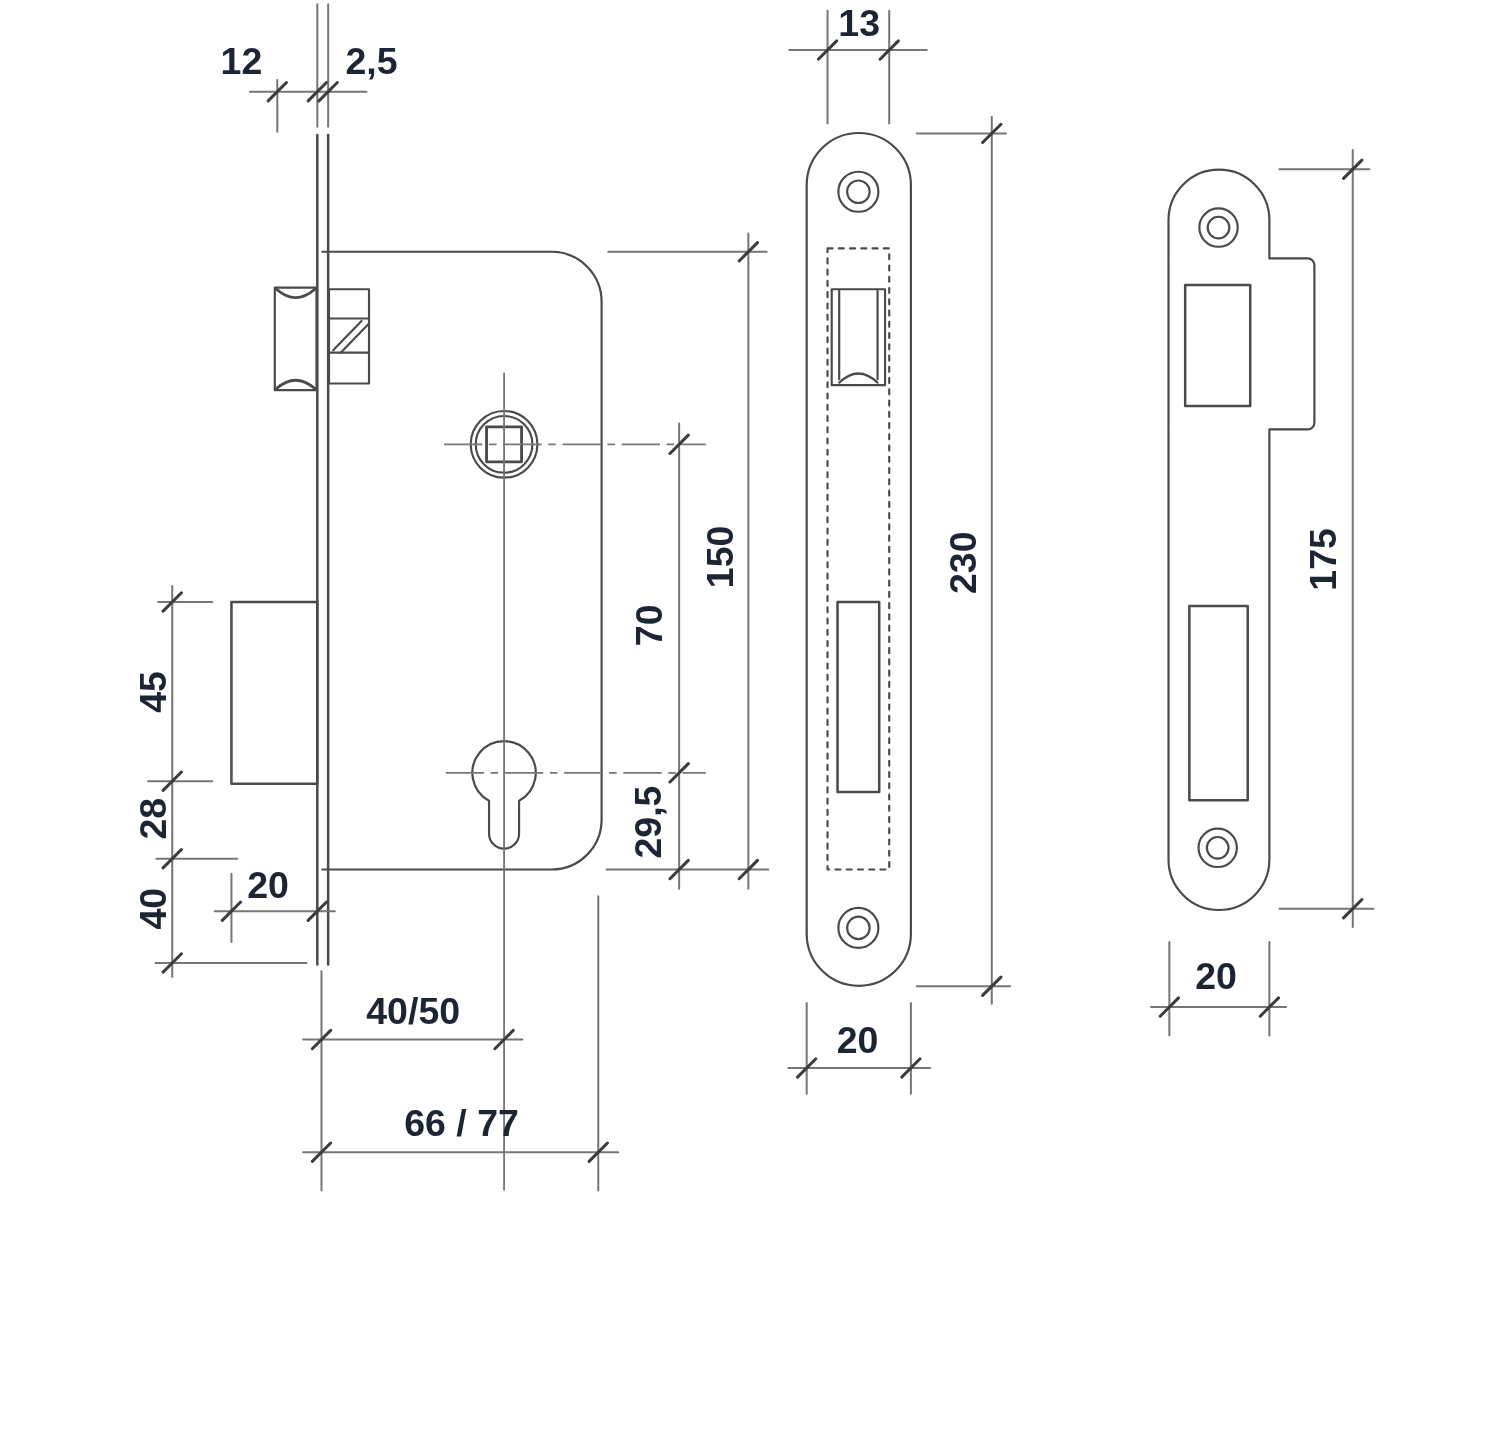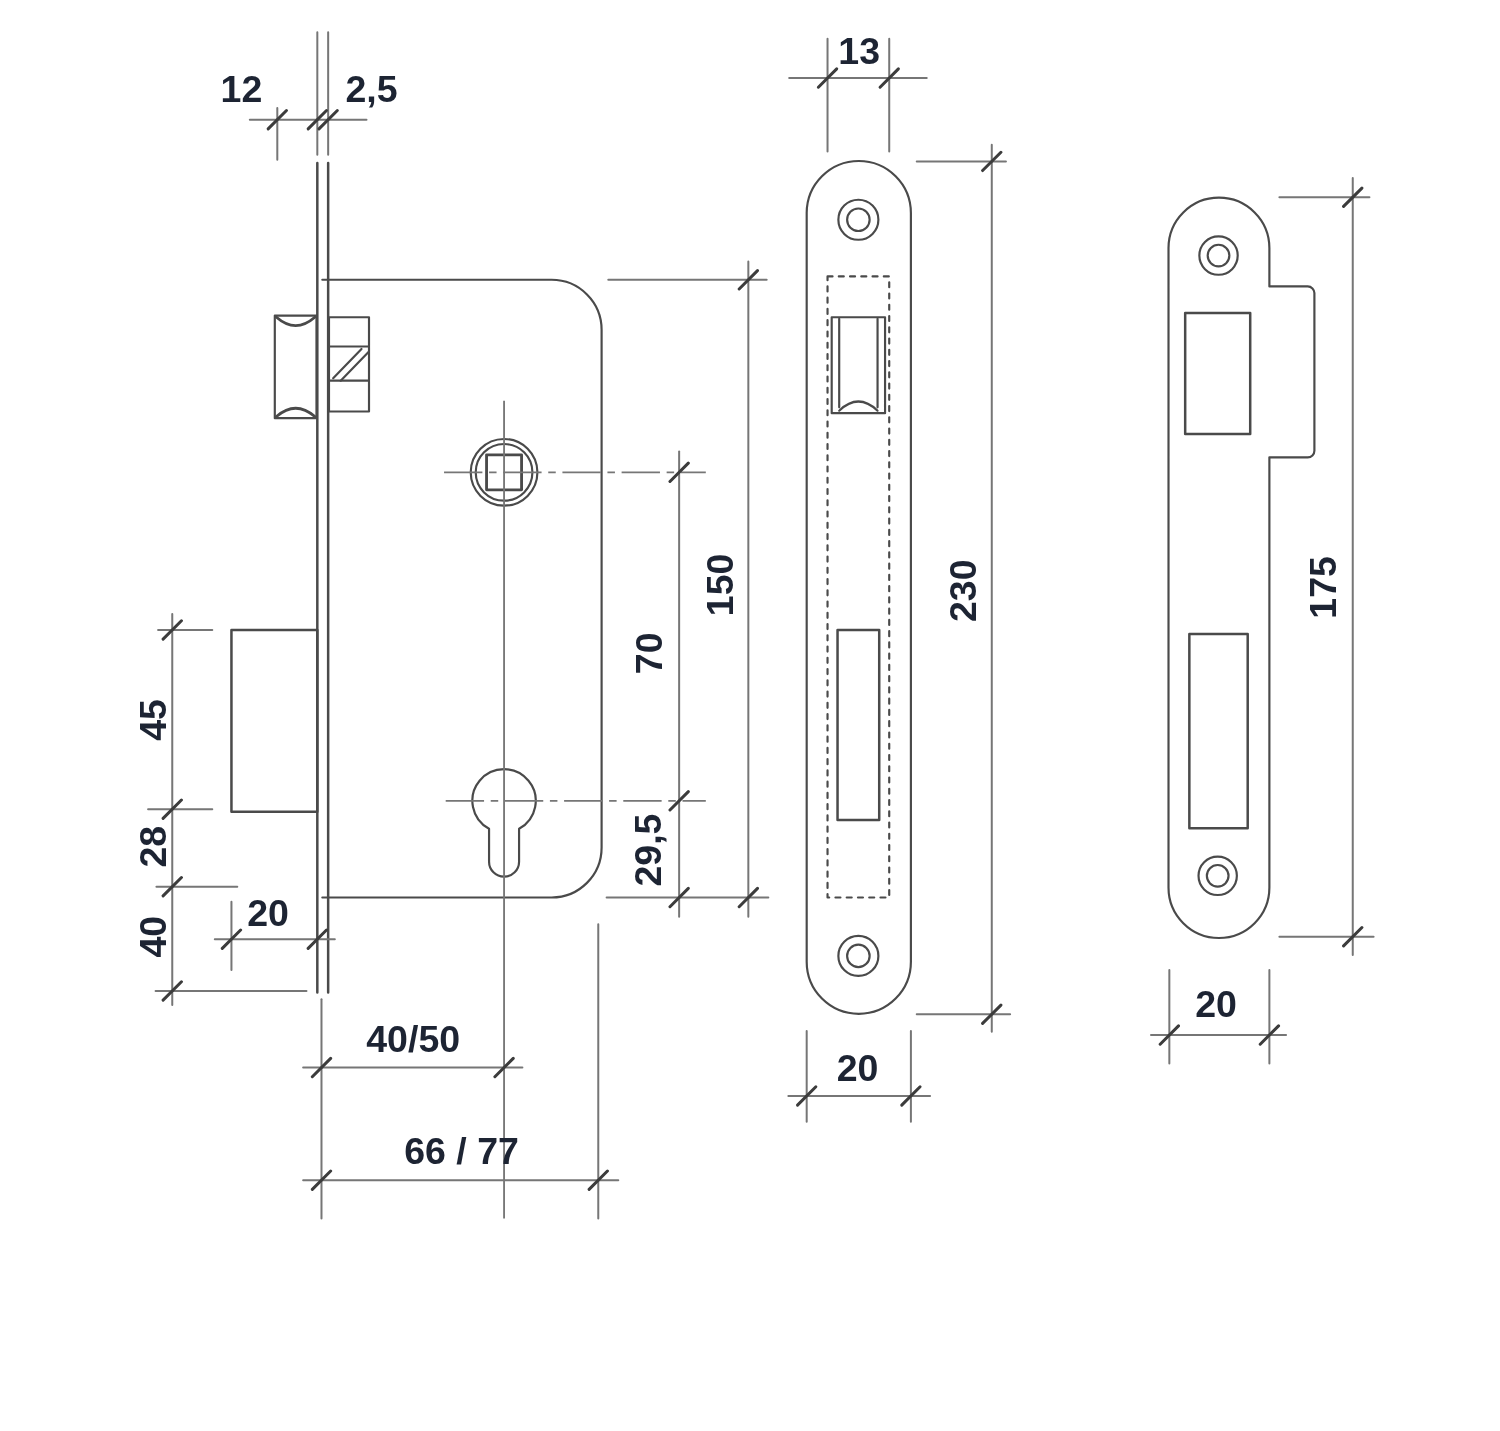--- a/index.html
+++ b/index.html
@@ -1,16 +1,16 @@
 <!DOCTYPE html>
 <html style="--background: #ffffff; --outline: #4a4a4a; --dim_line: #767676; --tick: #3c3c3c; --label_text: #1d2433;"><head>
 <meta charset="utf-8">
 <style>
   html,body{margin:0;padding:0;background:var(--background,#fff);}
-  #canvas{width:1500px;height:1193px;background:var(--background,#fff);position:relative;overflow:hidden;margin-top:28px;}
+  #canvas{width:1500px;height:1193px;background:var(--background,#fff);position:relative;overflow:hidden;}
   svg{display:block;width:100%;height:100%;}
   .ol{stroke:var(--outline,#4a4a4a);stroke-width:2.6;fill:none;stroke-linecap:round;stroke-linejoin:round;}
   .thick{stroke-width:3.4;}
   .plate{stroke-width:3;}
   .dashed{stroke-dasharray:6 7.5;stroke-width:2.6;}
   .dim{stroke:var(--dim_line,#767676);stroke-width:2.4;fill:none;stroke-linecap:round;}
   .cl{stroke:var(--dim_line,#767676);stroke-width:2.2;fill:none;}
   .cldash{stroke-dasharray:46 8 9 8;}
   .tick{stroke:var(--tick,#3c3c3c);stroke-width:3.6;fill:none;stroke-linecap:round;}
   .lbl{font-family:"Liberation Sans",sans-serif;font-size:45px;font-weight:600;

